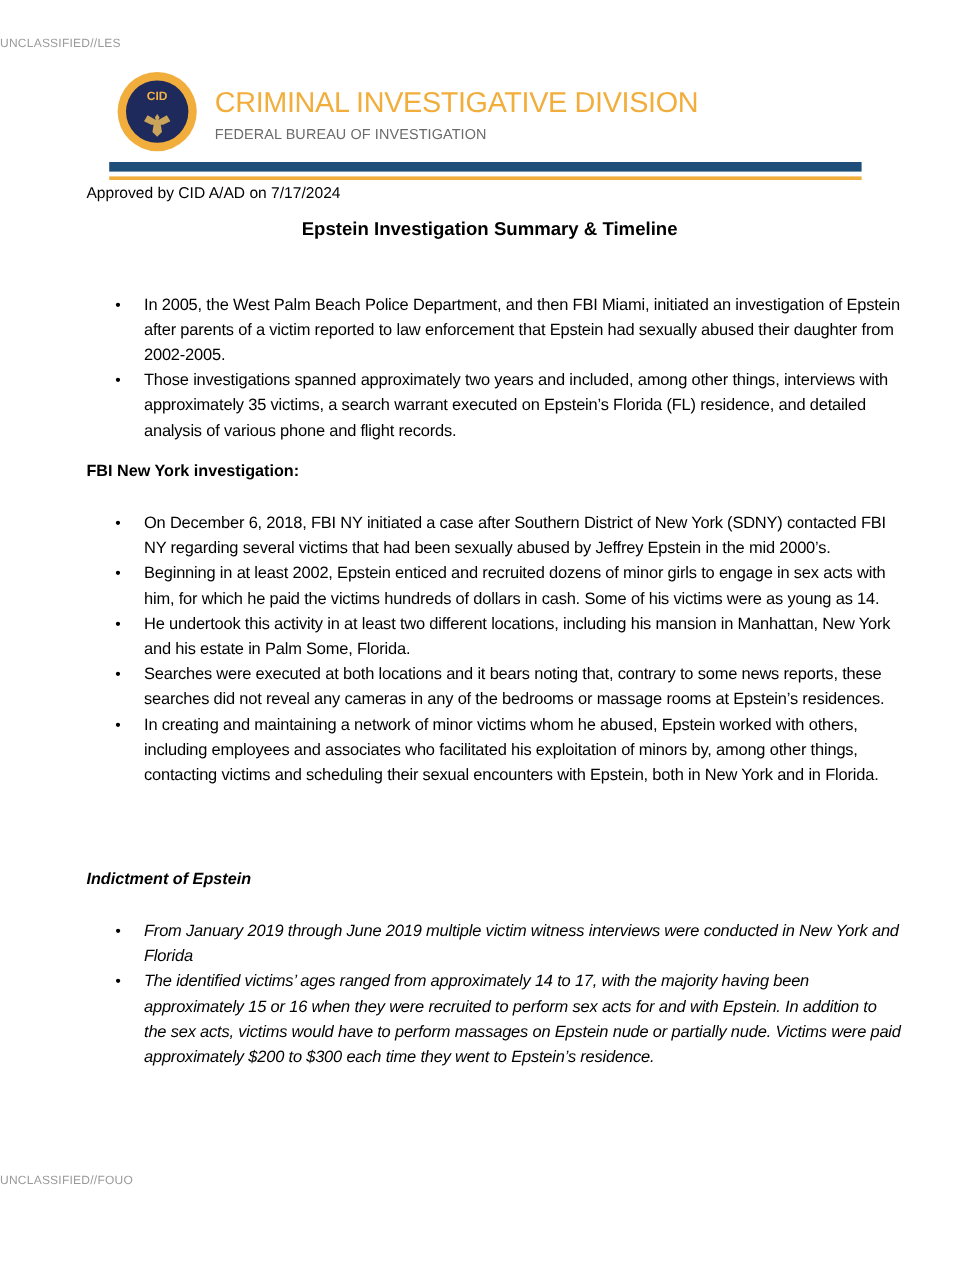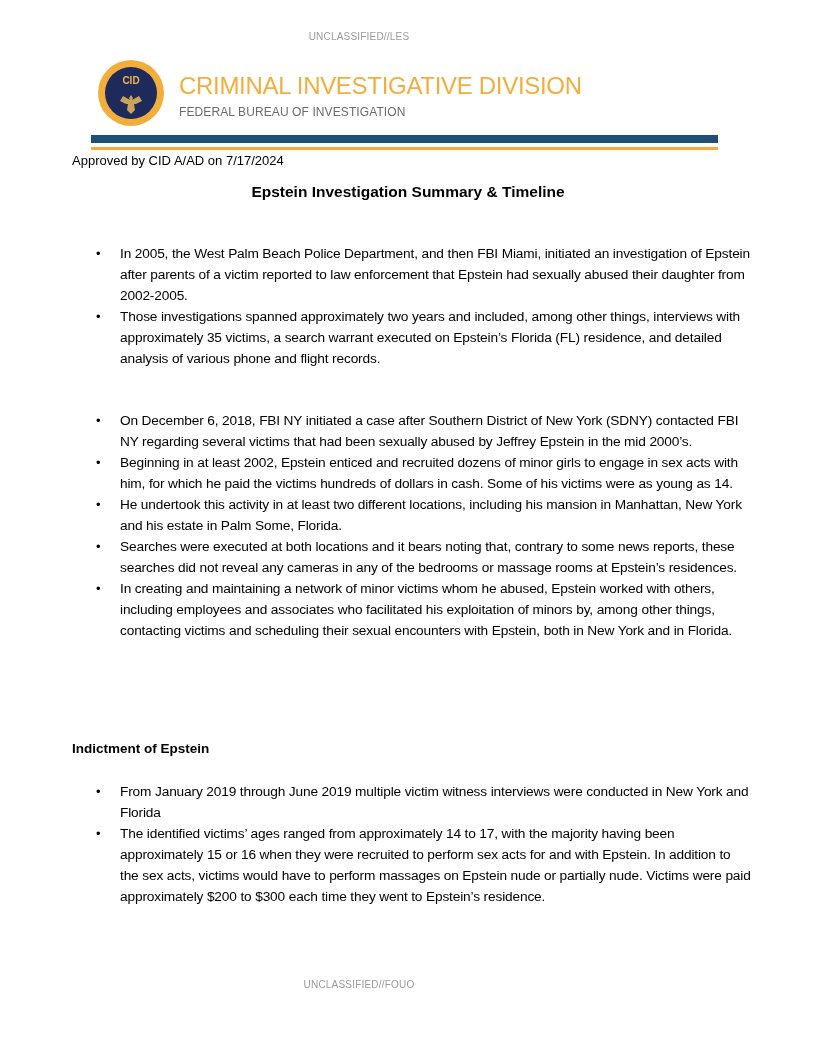--- a/index.html
+++ b/index.html
@@ -1,18 +1,18 @@
 <!DOCTYPE html>
 <html><head>
 <meta charset="utf-8">
 <style>
   html, body { margin: 0; padding: 0; background: #ffffff; }
   body { width: 816px; height: 1056px; position: relative; overflow: hidden;
          font-family: "Liberation Sans", sans-serif; color: #000; }
-  .marking { position: absolute; left: 0; width: 718px; text-align: center;
+  .marking { position: absolute; left: 0; width: 718px; text-align: left;
              font-size: 10px; color: #9a9a9a; letter-spacing: 0.2px; }
   .marking.top { top: 31px; }
   .marking.bottom { top: 979px; }
   .seal { position: absolute; left: 98px; top: 60px; width: 66px; height: 66px; border-radius: 50%;
           background: #f2ae3c; }
   .seal-inner { position: absolute; left: 7px; top: 7px; width: 52px; height: 52px; border-radius: 50%;
                 background: #1e2a5c; }
   .seal-text { position: absolute; left: 0; top: 8px; width: 52px; text-align: center;
                font-weight: bold; font-size: 10px; color: #f2b445; }
   .seal-eagle { position: absolute; left: 13px; top: 25px; }
@@ -28,21 +28,21 @@
   .section { position: absolute; left: 72px; width: 680px; }
   .section h2 { margin: 0; font-size: 13.5px; font-weight: bold; }
   .section ul { margin: 0; padding: 0; list-style: none; }
   .section li { position: relative; padding-left: 48px; font-size: 13.7px; line-height: 21px;
                 letter-spacing: -0.15px; }
   .section li .bullet { position: absolute; left: 24px; top: 0; font-size: 13px; }
   #sec-miami { top: 218px; }
   #sec-miami ul { margin-top: 25px; }
   #sec-ny { top: 385px; }
   #sec-ny ul { margin-top: 25px; }
-  #sec-indict { top: 741px; }
+  #sec-indict { top: 725px; font-style: italic; }
   #sec-indict ul { margin-top: 25px; }
 </style>
 </head>
 <body>
 
 <div class="marking top">UNCLASSIFIED//LES</div>
 
 <div class="seal">
   <div class="seal-inner">
     <div class="seal-text">CID</div>
@@ -61,20 +61,21 @@
 <div class="doc-title">Epstein Investigation Summary &amp; Timeline</div>
 
 <div class="section" id="sec-miami">
   <ul>
     <li><span class="bullet">•</span><span>In 2005, the West Palm Beach Police Department, and then FBI Miami, initiated an investigation of Epstein after parents of a victim reported to law enforcement that Epstein had sexually abused their daughter from 2002-2005.</span></li>
     <li><span class="bullet">•</span><span>Those investigations spanned approximately two years and included, among other things, interviews with approximately 35 victims, a search warrant executed on Epstein’s Florida (FL) residence, and detailed analysis of various phone and flight records.</span></li>
   </ul>
 </div>
 
 <div class="section" id="sec-ny">
+  <h2>FBI New York investigation:</h2>
   <ul>
     <li><span class="bullet">•</span><span>On December 6, 2018, FBI NY initiated a case after Southern District of New York (SDNY) contacted FBI NY regarding several victims that had been sexually abused by Jeffrey Epstein in the mid 2000’s.</span></li>
     <li><span class="bullet">•</span><span>Beginning in at least 2002, Epstein enticed and recruited dozens of minor girls to engage in sex acts with him, for which he paid the victims hundreds of dollars in cash. Some of his victims were as young as 14.</span></li>
     <li><span class="bullet">•</span><span>He undertook this activity in at least two different locations, including his mansion in Manhattan, New York and his estate in Palm Some, Florida.</span></li>
     <li><span class="bullet">•</span><span>Searches were executed at both locations and it bears noting that, contrary to some news reports, these searches did not reveal any cameras in any of the bedrooms or massage rooms at Epstein’s residences.</span></li>
     <li><span class="bullet">•</span><span>In creating and maintaining a network of minor victims whom he abused, Epstein worked with others, including employees and associates who facilitated his exploitation of minors by, among other things, contacting victims and scheduling their sexual encounters with Epstein, both in New York and in Florida.</span></li>
   </ul>
 </div>
 
 <div class="section" id="sec-indict">

